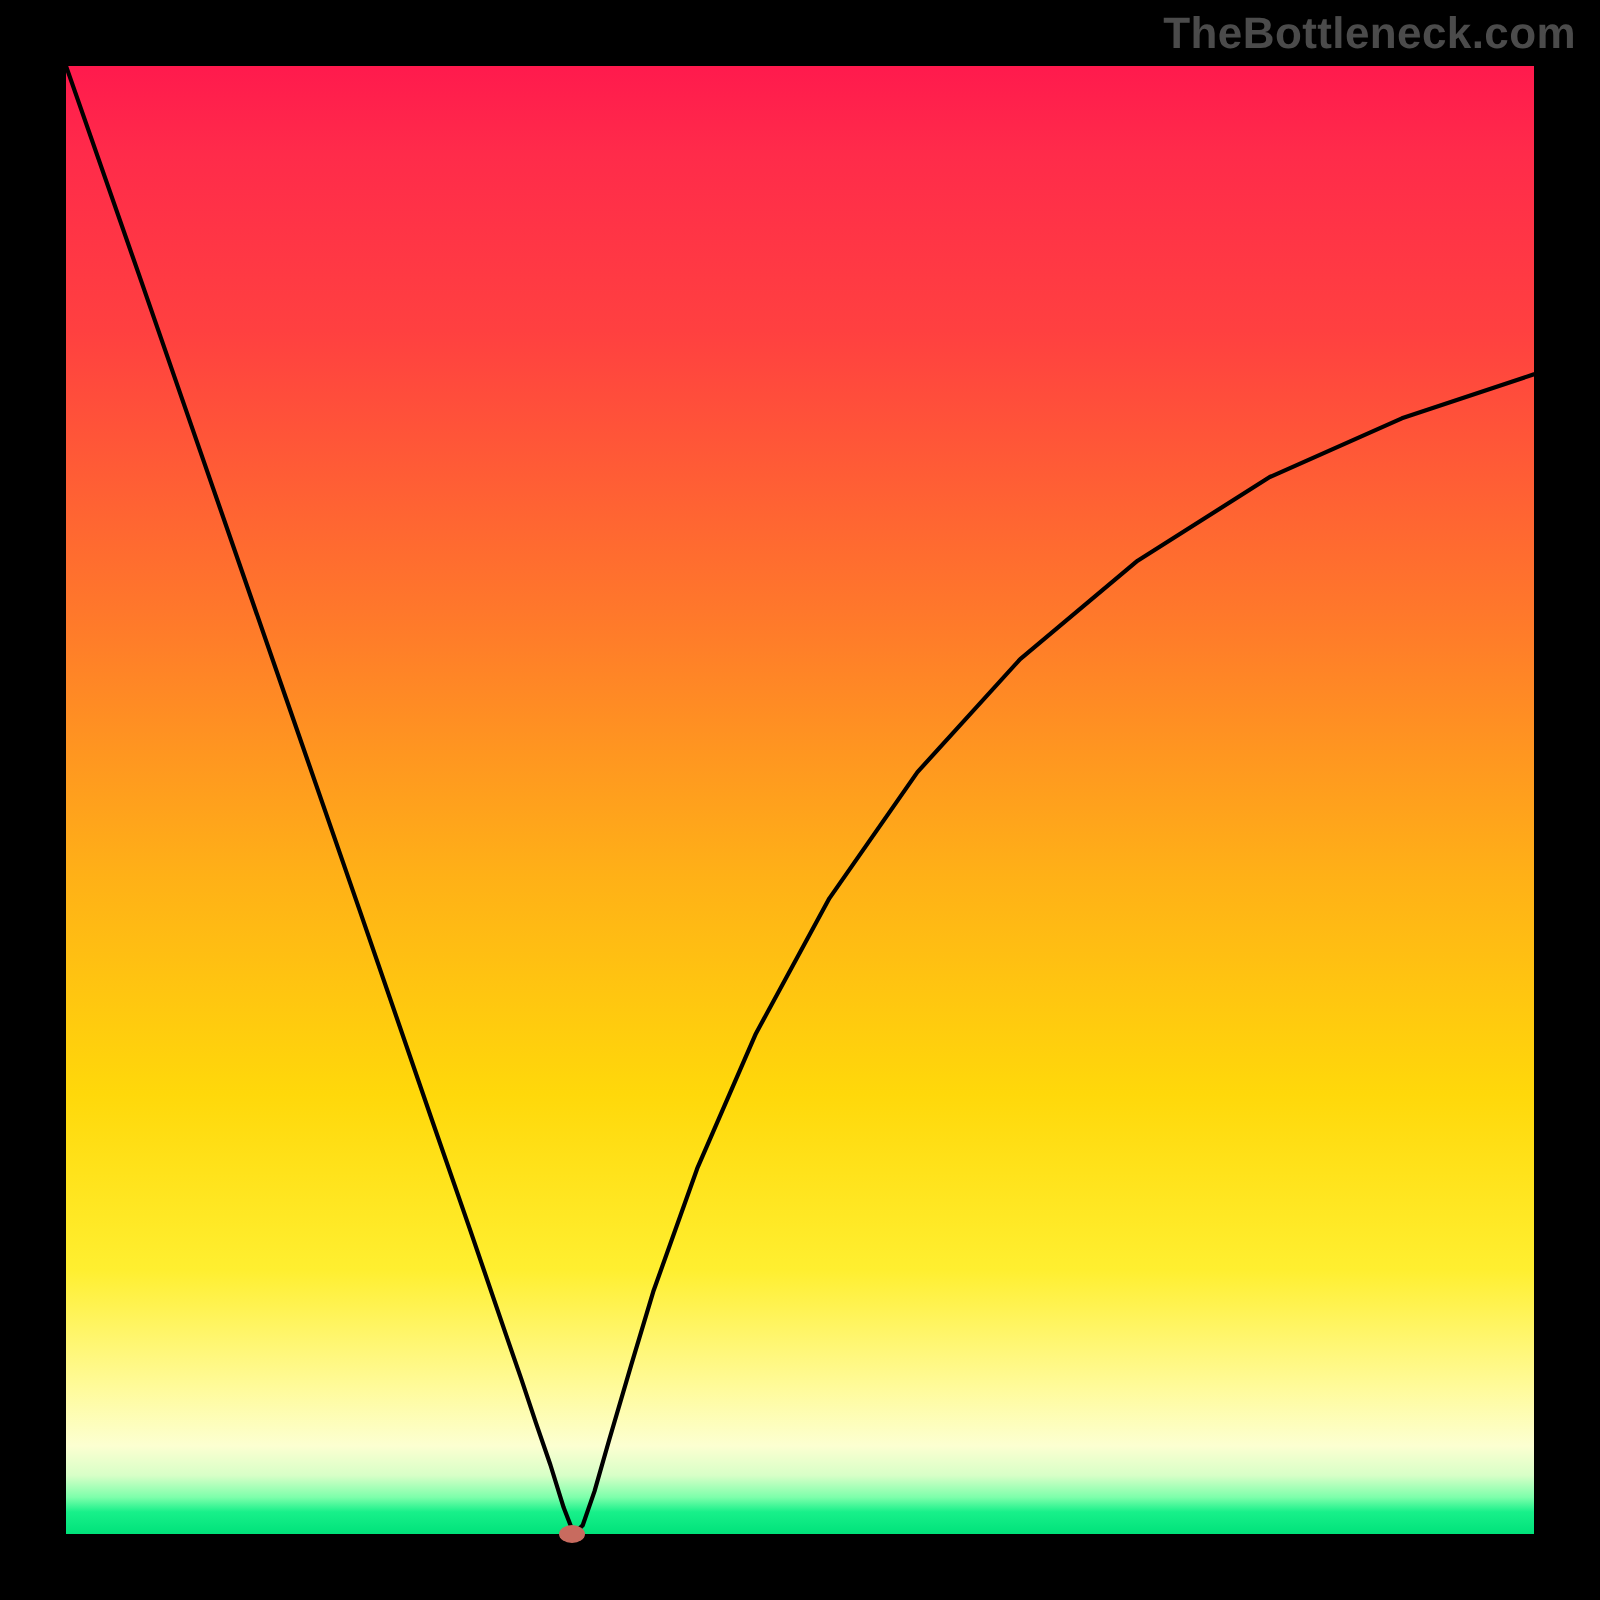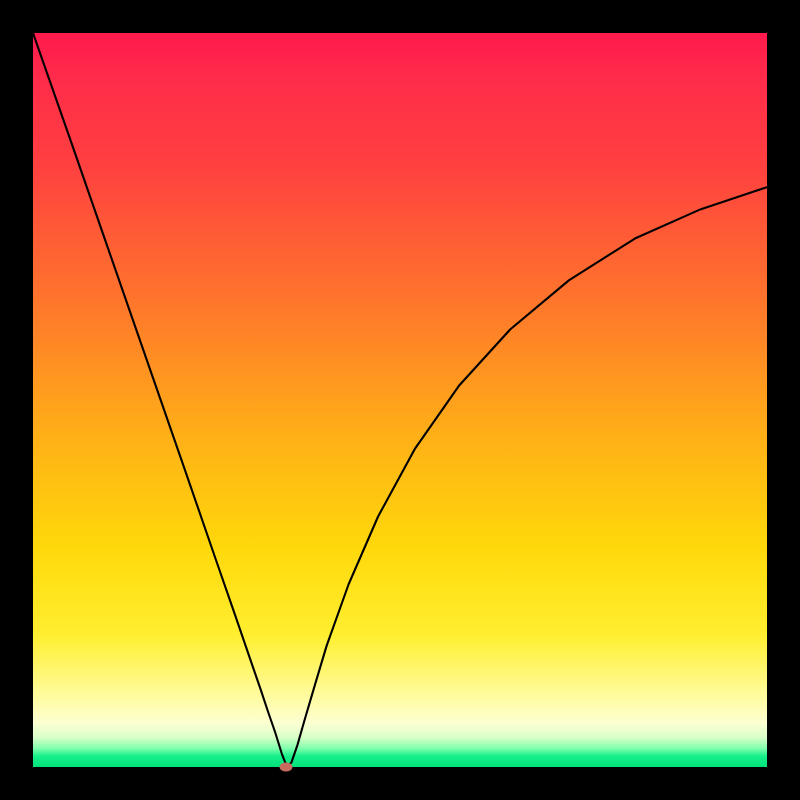--- a/index.html
+++ b/index.html
@@ -67,20 +67,21 @@
     border-radius: 50% / 50%;
     background: #c86b5f;
     transform: translate(-50%, -50%);
   }
 </style>
 </head>
 <body>
 
 <div class="canvas-wrap">
 
+  <div class="watermark">TheBottleneck.com</div>
 
   <div class="plot">
     <div class="gradient"></div>
 
     <svg class="curve" viewBox="0 0 734 734" preserveAspectRatio="none">
       <path id="curve-path" fill="none" stroke="#000000" stroke-width="2.1" stroke-linecap="round" stroke-linejoin="round" d="M0.00 0.00 L36.70 104.96 L73.40 210.66 L110.10 316.35 L146.80 422.05 L183.50 528.48 L201.85 581.33 L220.20 634.91 L227.54 656.20 L234.88 678.22 L242.22 699.50 L248.83 720.79 L253.96 734.00 L258.37 729.60 L264.24 712.71 L271.58 687.02 L282.59 649.59 L293.60 612.89 L315.62 551.23 L344.98 483.71 L381.68 416.18 L425.72 353.05 L477.10 296.54 L535.82 247.36 L601.88 205.52 L667.94 176.16 L734.00 154.14"></path>
     </svg>
 
     <div class="marker" id="marker" style="left: 253.23px; top: 734px; background: rgb(200, 107, 95);"></div>
   </div>

